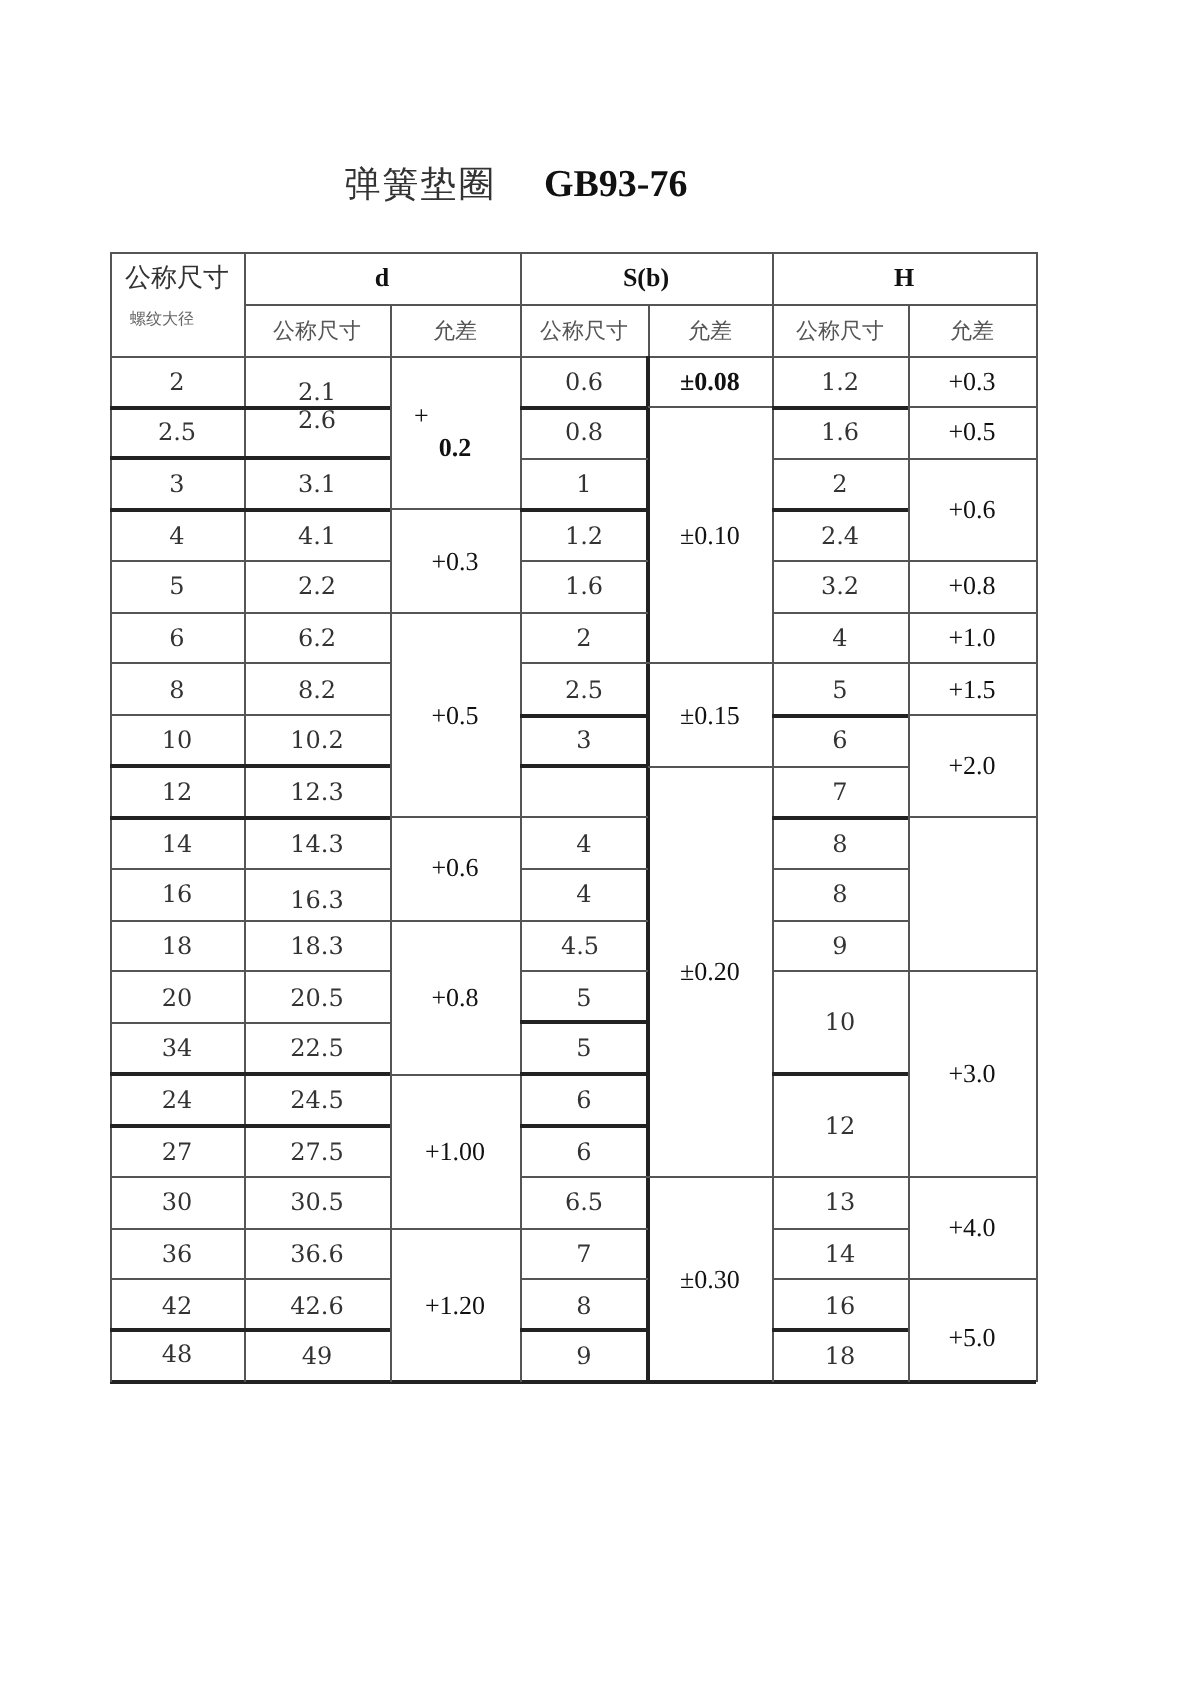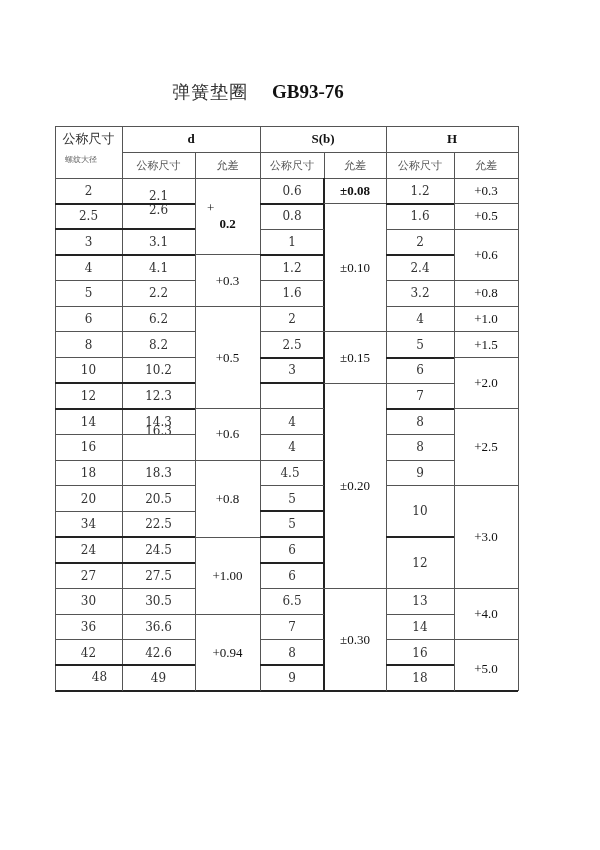--- a/index.html
+++ b/index.html
@@ -97,21 +97,21 @@
     <div class="cell" style="left: 0px; top: 257.2px; width: 67px; height: 25.65px;">12</div>
     <div class="cell" style="left: 67px; top: 257.2px; width: 73px; height: 25.65px;">12.3</div>
     <div class="cell" style="left: 331px; top: 257.2px; width: 68px; height: 25.65px;">7</div>
     <div class="line thick" style="left: 0px; top: 256.2px; width: 140px; height: 2px;"></div>
     <div class="cell" style="left: 0px; top: 282.85px; width: 67px; height: 25.65px;">14</div>
     <div class="cell" style="left: 67px; top: 282.85px; width: 73px; height: 25.65px;">14.3</div>
     <div class="cell" style="left: 205px; top: 282.85px; width: 64px; height: 25.65px;">4</div>
     <div class="cell" style="left: 331px; top: 282.85px; width: 68px; height: 25.65px;">8</div>
     <div class="line thick" style="left: 0px; top: 281.85px; width: 140px; height: 2px;"></div>
     <div class="cell" style="left: 0px; top: 308.5px; width: 67px; height: 25.65px;">16</div>
-    <div class="cell" style="left: 67px; top: 292px; width: 73px; height: 25.65px;">16.3</div>
+    <div class="cell" style="left: 67px; top: 311px; width: 73px; height: 25.65px;">16.3</div>
     <div class="cell" style="left: 205px; top: 308.5px; width: 64px; height: 25.65px;">4</div>
     <div class="cell" style="left: 331px; top: 308.5px; width: 68px; height: 25.65px;">8</div>
     <div class="line" style="left: 0px; top: 308px; width: 140px; height: 1px;"></div>
     <div class="cell" style="left: 0px; top: 334.15px; width: 67px; height: 25.65px;">18</div>
     <div class="cell" style="left: 67px; top: 334.15px; width: 73px; height: 25.65px;">18.3</div>
     <div class="cell" style="left: 203px; top: 334.15px; width: 64px; height: 25.65px;">4.5</div>
     <div class="cell" style="left: 331px; top: 334.15px; width: 68px; height: 25.65px;">9</div>
     <div class="line" style="left: 0px; top: 333.65px; width: 140px; height: 1px;"></div>
     <div class="cell" style="left: 0px; top: 359.8px; width: 67px; height: 25.65px;">20</div>
     <div class="cell" style="left: 67px; top: 359.8px; width: 73px; height: 25.65px;">20.5</div>
@@ -139,21 +139,21 @@
     <div class="cell" style="left: 0px; top: 488.05px; width: 67px; height: 25.65px;">36</div>
     <div class="cell" style="left: 67px; top: 488.05px; width: 73px; height: 25.65px;">36.6</div>
     <div class="cell" style="left: 205px; top: 488.05px; width: 64px; height: 25.65px;">7</div>
     <div class="cell" style="left: 331px; top: 488.05px; width: 68px; height: 25.65px;">14</div>
     <div class="line" style="left: 0px; top: 487.55px; width: 140px; height: 1px;"></div>
     <div class="cell" style="left: 0px; top: 513.7px; width: 67px; height: 25.65px;">42</div>
     <div class="cell" style="left: 67px; top: 513.7px; width: 73px; height: 25.65px;">42.6</div>
     <div class="cell" style="left: 205px; top: 513.7px; width: 64px; height: 25.65px;">8</div>
     <div class="cell" style="left: 331px; top: 513.7px; width: 68px; height: 25.65px;">16</div>
     <div class="line" style="left: 0px; top: 513.2px; width: 140px; height: 1px;"></div>
-    <div class="cell" style="left: 11px; top: 539.35px; width: 67px; height: 23px;">48</div>
+    <div class="cell" style="left: 0px; top: 539.35px; width: 67px; height: 23px;">48</div>
     <div class="cell" style="left: 67px; top: 539.35px; width: 73px; height: 25.65px;">49</div>
     <div class="cell" style="left: 205px; top: 539.35px; width: 64px; height: 25.65px;">9</div>
     <div class="cell" style="left: 331px; top: 539.35px; width: 68px; height: 25.65px;">18</div>
     <div class="line thick" style="left: 0px; top: 538.35px; width: 140px; height: 2px;"></div>
     <div class="line thick" style="left: 205px; top: 76.65px; width: 64px; height: 2px;"></div>
     <div class="line" style="left: 205px; top: 102.8px; width: 64px; height: 1px;"></div>
     <div class="line thick" style="left: 205px; top: 127.95px; width: 64px; height: 2px;"></div>
     <div class="line" style="left: 205px; top: 154.1px; width: 64px; height: 1px;"></div>
     <div class="line" style="left: 205px; top: 179.75px; width: 64px; height: 1px;"></div>
     <div class="line" style="left: 205px; top: 205.4px; width: 64px; height: 1px;"></div>
@@ -194,21 +194,21 @@
     <div class="cell tol" style="left: 140px; top: 128.95px; width: 65px; height: 51.3px;">+0.3</div>
     <div class="line" style="left: 140px; top: 128.45px; width: 65px; height: 1px;"></div>
     <div class="cell tol" style="left: 140px; top: 180.25px; width: 65px; height: 102.6px;">+0.5</div>
     <div class="line" style="left: 140px; top: 179.75px; width: 65px; height: 1px;"></div>
     <div class="cell tol" style="left: 140px; top: 282.85px; width: 65px; height: 51.3px;">+0.6</div>
     <div class="line" style="left: 140px; top: 282.35px; width: 65px; height: 1px;"></div>
     <div class="cell tol" style="left: 140px; top: 334.15px; width: 65px; height: 76.95px;">+0.8</div>
     <div class="line" style="left: 140px; top: 333.65px; width: 65px; height: 1px;"></div>
     <div class="cell tol" style="left: 140px; top: 411.1px; width: 65px; height: 76.95px;">+1.00</div>
     <div class="line" style="left: 140px; top: 410.6px; width: 65px; height: 1px;"></div>
-    <div class="cell tol" style="left: 140px; top: 488.05px; width: 65px; height: 76.95px;">+0.94</div>
+    <div class="cell tol" style="left: 140px; top: 488.05px; width: 65px; height: 76.95px;">+1.20</div>
     <div class="line" style="left: 140px; top: 487.55px; width: 65px; height: 1px;"></div>
     <div class="cell tol bold" style="left: 269px; top: 52px; width: 62px; height: 25.65px;">±0.08</div>
     <div class="cell tol" style="left: 269px; top: 77.65px; width: 62px; height: 128.25px;">±0.10</div>
     <div class="line" style="left: 269px; top: 77.15px; width: 62px; height: 1px;"></div>
     <div class="cell tol" style="left: 269px; top: 205.9px; width: 62px; height: 51.3px;">±0.15</div>
     <div class="line" style="left: 269px; top: 205.4px; width: 62px; height: 1px;"></div>
     <div class="cell tol" style="left: 269px; top: 257.2px; width: 62px; height: 205.2px;">±0.20</div>
     <div class="line" style="left: 269px; top: 256.7px; width: 62px; height: 1px;"></div>
     <div class="cell tol" style="left: 269px; top: 462.4px; width: 62px; height: 102.6px;">±0.30</div>
     <div class="line" style="left: 269px; top: 461.9px; width: 62px; height: 1px;"></div>
@@ -218,21 +218,20 @@
     <div class="cell tol" style="left: 399px; top: 103.3px; width: 64px; height: 51.3px;">+0.6</div>
     <div class="line" style="left: 399px; top: 102.8px; width: 64px; height: 1px;"></div>
     <div class="cell tol" style="left: 399px; top: 154.6px; width: 64px; height: 25.65px;">+0.8</div>
     <div class="line" style="left: 399px; top: 154.1px; width: 64px; height: 1px;"></div>
     <div class="cell tol" style="left: 399px; top: 180.25px; width: 64px; height: 25.65px;">+1.0</div>
     <div class="line" style="left: 399px; top: 179.75px; width: 64px; height: 1px;"></div>
     <div class="cell tol" style="left: 399px; top: 205.9px; width: 64px; height: 25.65px;">+1.5</div>
     <div class="line" style="left: 399px; top: 205.4px; width: 64px; height: 1px;"></div>
     <div class="cell tol" style="left: 399px; top: 231.55px; width: 64px; height: 51.3px;">+2.0</div>
     <div class="line" style="left: 399px; top: 231.05px; width: 64px; height: 1px;"></div>
-    <div class="cell tol" style="left: 399px; top: 282.85px; width: 64px; height: 76.95px;">+2.5</div>
     <div class="line" style="left: 399px; top: 282.35px; width: 64px; height: 1px;"></div>
     <div class="cell tol" style="left: 399px; top: 359.8px; width: 64px; height: 102.6px;">+3.0</div>
     <div class="line" style="left: 399px; top: 359.3px; width: 64px; height: 1px;"></div>
     <div class="cell tol" style="left: 399px; top: 462.4px; width: 64px; height: 51.3px;">+4.0</div>
     <div class="line" style="left: 399px; top: 461.9px; width: 64px; height: 1px;"></div>
     <div class="cell tol" style="left: 399px; top: 517px; width: 64px; height: 51.3px;">+5.0</div>
     <div class="line" style="left: 399px; top: 513.2px; width: 64px; height: 1px;"></div>
   </div>
 
 </body></html>

